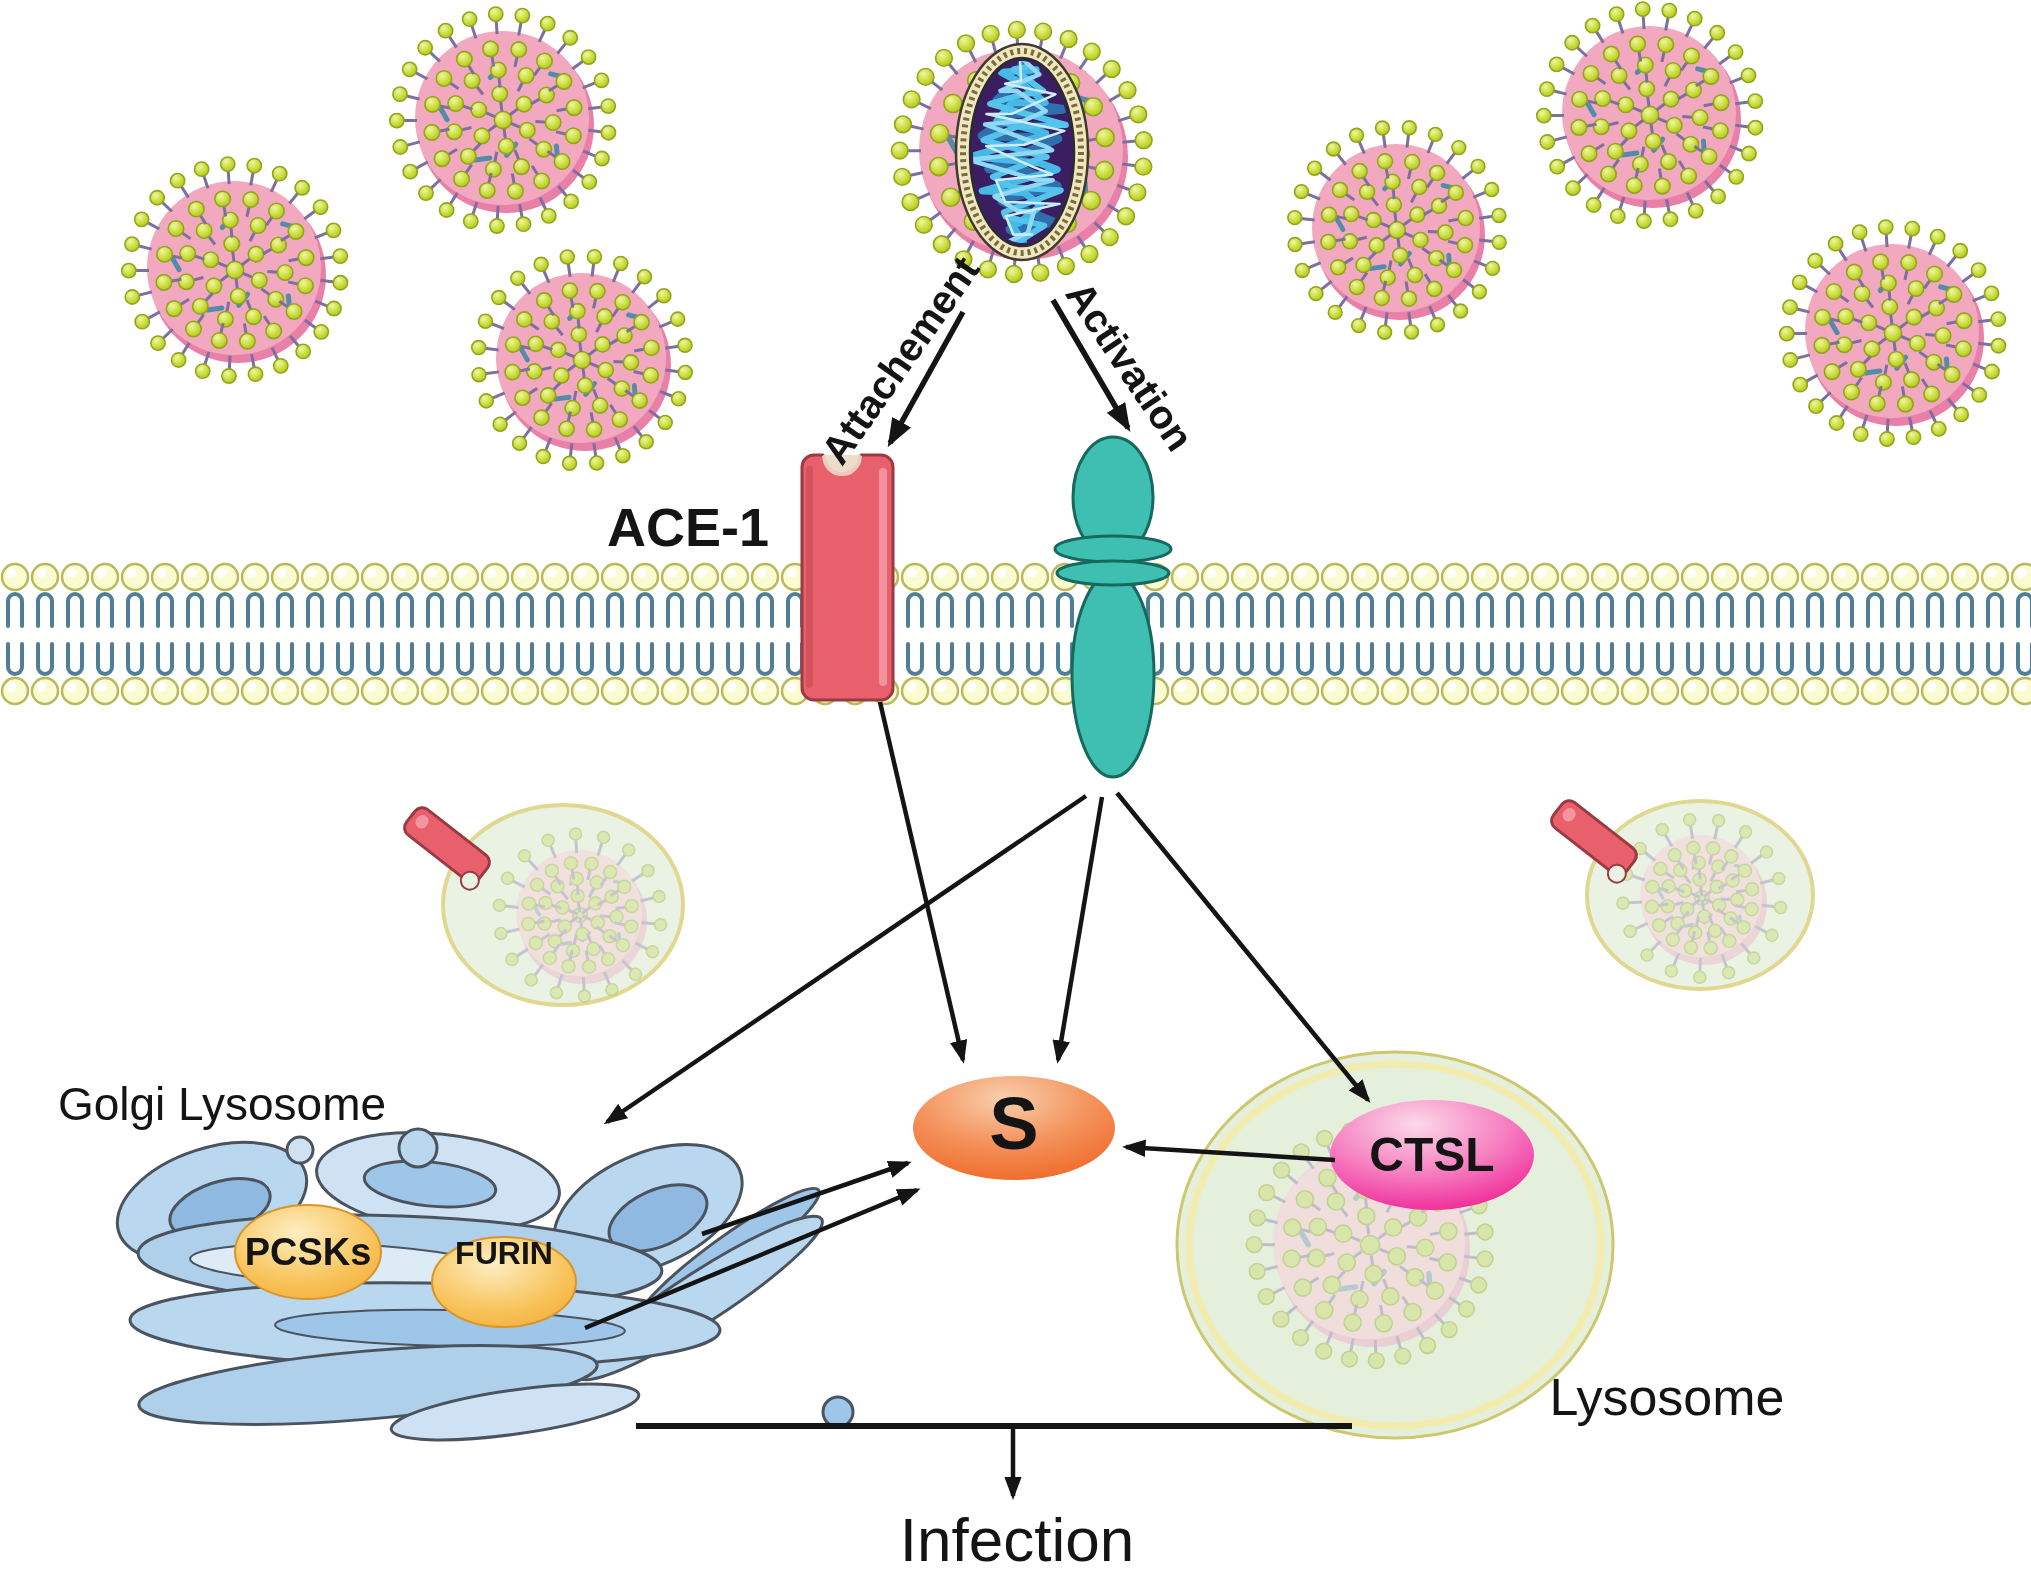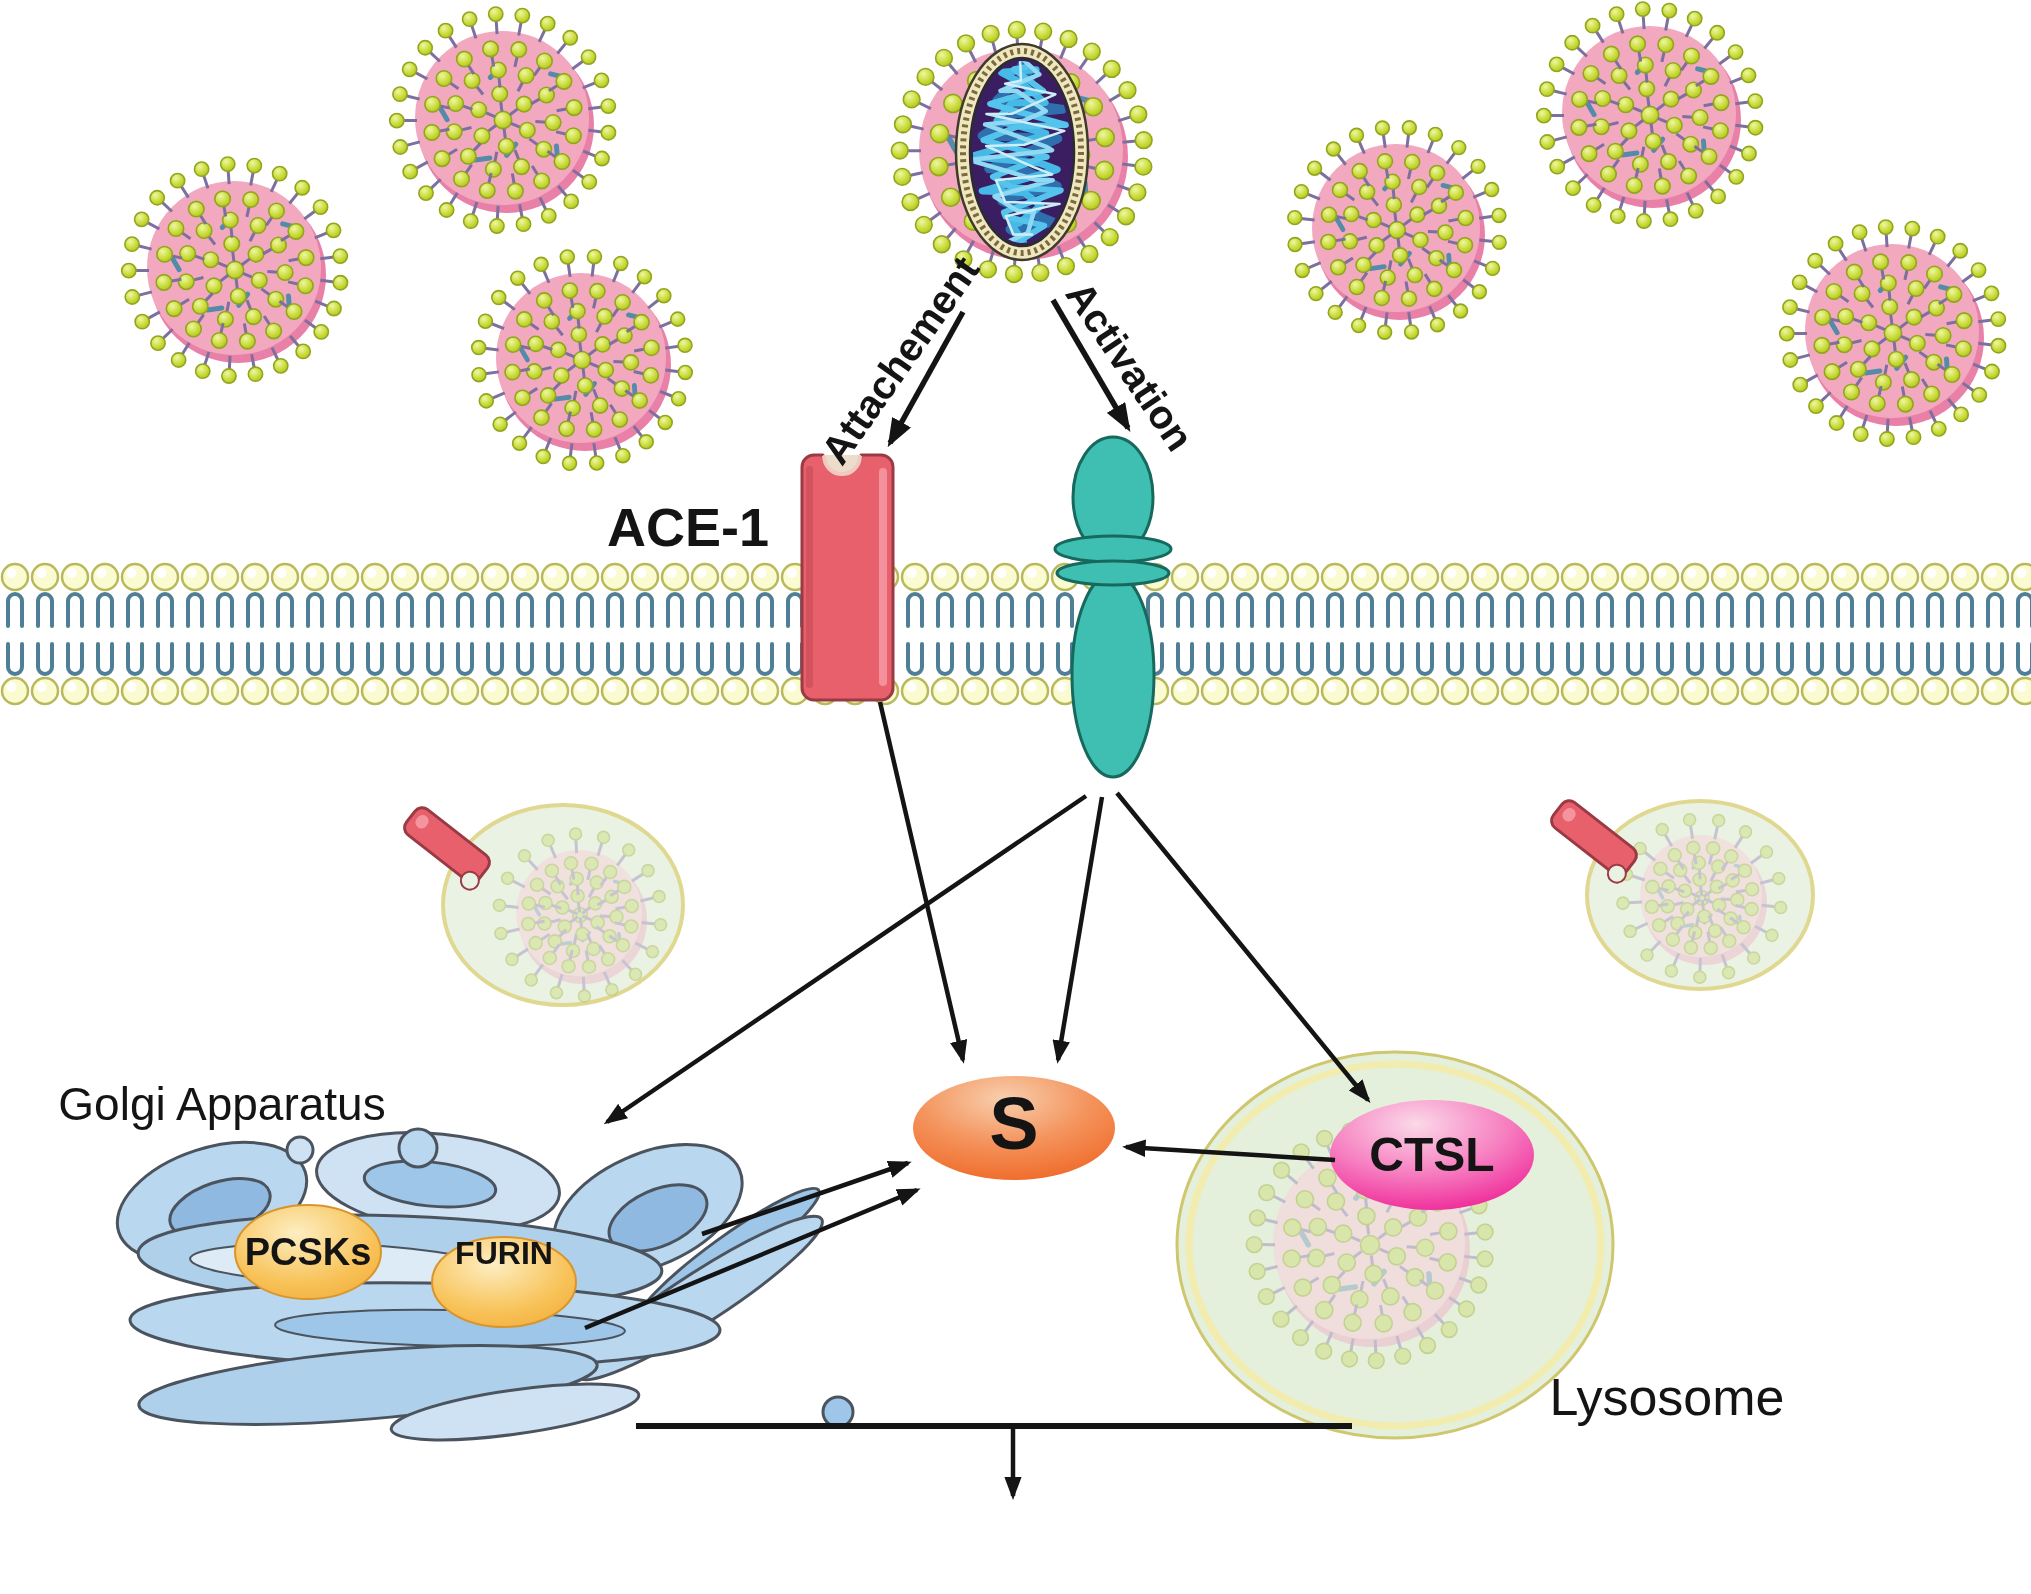--- a/index.html
+++ b/index.html
@@ -1389,19 +1389,20 @@
           <path d="M3.4,-84.9 L-8.1,-82.9 L21.2,-61.2 L-7.6,-55.5 L-31.9,-48.2 L44.2,-27.0 L-3.6,-25.8 L-38.5,-11.9 L24.8,5.0 L20.9,5.2 L-29.1,24.7 L-10.8,35.2 L38.8,38.4 L-18.1,60.3 L-16.4,64.6 L22.3,73.6 L-10.3,93.9 " fill="none" stroke="#55c4ec" stroke-width="6" stroke-linecap="round" stroke-linejoin="round"></path>
           <path d="M1.5,-92.1 L17.3,-77.5 L-21.5,-61.2 L-4.9,-60.9 L23.7,-40.9 L1.2,-31.2 L-36.9,-27.5 L23.6,-5.5 L30.0,-1.8 L-52.7,8.0 L14.3,27.9 L30.7,28.2 L-27.5,44.5 L-4.0,59.1 L11.8,60.0 L5.8,80.9 L-12.0,88.8 " fill="none" stroke="#8fd9f2" stroke-width="4.5" stroke-linecap="round" stroke-linejoin="round"></path>
           <path d="M-1.9,-93.3 L-1.0,-71.4 L-16.8,-68.2 L33.4,-57.7 L-10.1,-38.2 L-35.6,-38.0 L42.3,-21.1 L2.4,-7.2 L-35.8,-6.0 L11.7,15.2 L30.2,22.4 L-26.0,28.2 L-16.8,49.9 L37.6,51.9 L-16.1,64.2 L-8.7,82.5 L10.0,82.5 " fill="none" stroke="#cdeef9" stroke-width="2.5" stroke-linecap="round" stroke-linejoin="round"></path>
         </g>
       </g>
 </svg>
 
   <div class="lbl rot-attach" style="left:900px;top:360px;font-size:40px;font-weight:600;">Attachement</div>
   <div class="lbl rot-activ" style="left:1130px;top:366px;font-size:40px;font-weight:600;">Activation</div>
   <div class="lbl" style="left:688px;top:527px;font-size:54px;font-weight:600;">ACE-1</div>
-  <div class="lbl" style="left:222px;top:1104px;font-size:46px;font-weight:400;">Golgi Apparatus</div>
+  <div class="lbl" style="left:222px;top:1104px;font-size:46px;font-weight:400;">Golgi Lysosome</div>
   <div class="lbl" style="left:308px;top:1252px;font-size:38px;font-weight:700;">PCSKs</div>
   <div class="lbl" style="left:504px;top:1253px;font-size:32px;font-weight:700;">FURIN</div>
   <div class="lbl" style="left:1014px;top:1124px;font-size:74px;font-weight:700;">S</div>
   <div class="lbl" style="left:1432px;top:1155px;font-size:48px;font-weight:700;">CTSL</div>
   <div class="lbl" style="left:1667px;top:1397px;font-size:52px;font-weight:400;">Lysosome</div>
+  <div class="lbl" style="left:1017px;top:1540px;font-size:62px;font-weight:400;">Infection</div>
 </div>
 
 </body></html>

